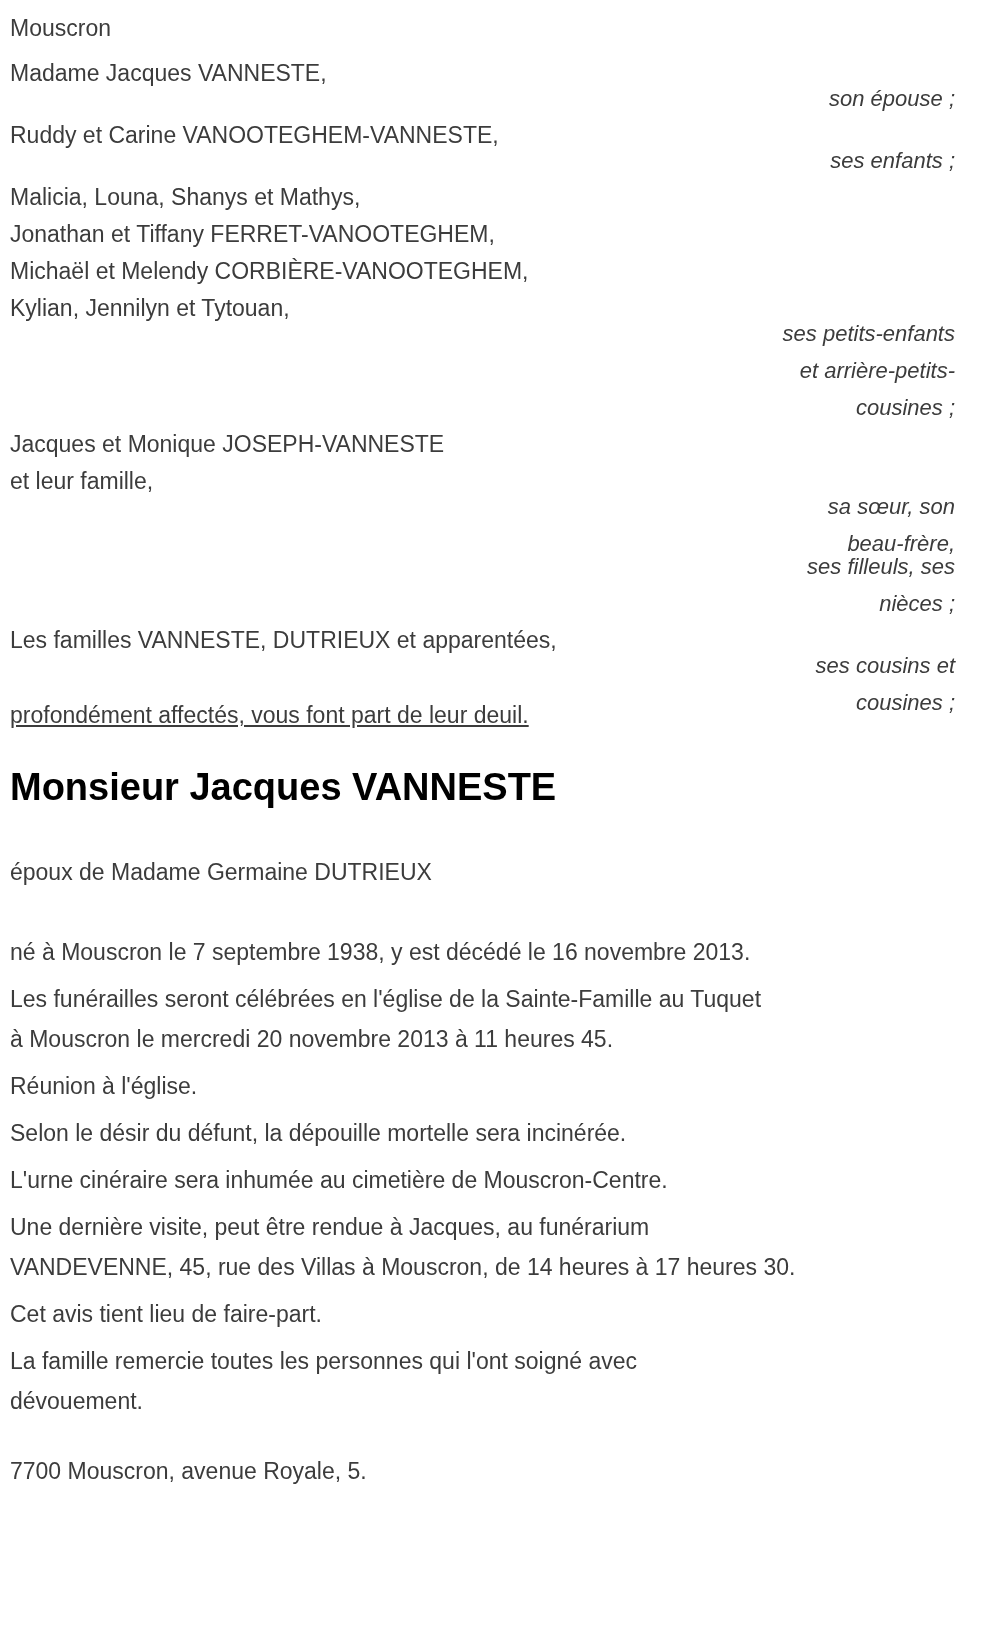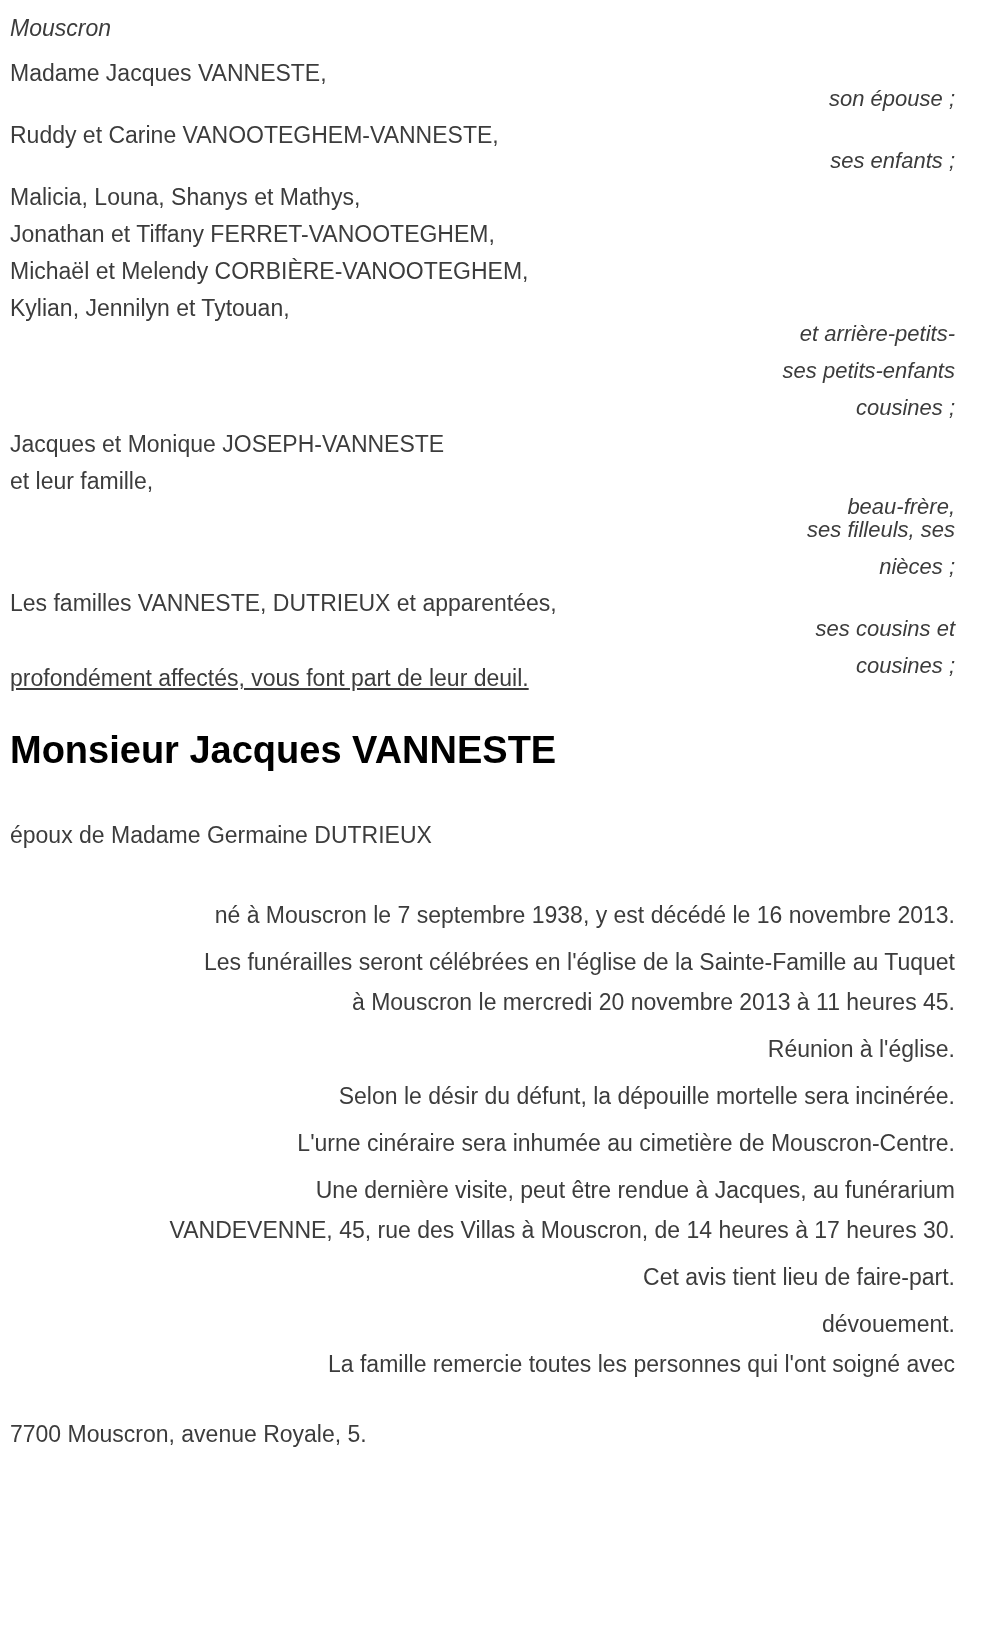--- a/index.html
+++ b/index.html
@@ -15,40 +15,40 @@
     width: 100%;
     height: 100%;
     padding: 10px 45px 0 10px;
     position: relative;
   }
   .line {
     font-size: 23px;
     line-height: 37px;
     white-space: nowrap;
   }
-  .city { margin-bottom: 8px; font-style: italic; }
+  .city { margin-bottom: 8px; }
   .group .rel {
     margin-top: -12px;
     text-align: right;
     font-style: italic;
     font-size: 22px;
   }
   .rel-line { line-height: 37px; white-space: nowrap; }
   .pull-up { margin-top: -14px; }
   .closing { margin-top: -24px; text-decoration: underline; }
   .deceased {
     margin-top: 29px;
     font-size: 38px;
     line-height: 48px;
     font-weight: 700;
     color: #000000;
     white-space: nowrap;
   }
   .spouse { margin-top: 43px; }
-  .paragraphs { margin-top: 41px; text-align: right; }
+  .paragraphs { margin-top: 41px; }
   .par { margin-bottom: 7px; }
   .pline {
     font-size: 23px;
     line-height: 40px;
     white-space: nowrap;
   }
   .address { margin-top: 30px; font-size: 23px; line-height: 40px; }
 </style>
 </head>
 <body>
@@ -76,32 +76,33 @@
   </div>
 
   <div class="group">
     <div class="names">
       <div class="line">Malicia, Louna, Shanys et Mathys,</div>
       <div class="line">Jonathan et Tiffany FERRET-VANOOTEGHEM,</div>
       <div class="line">Michaël et Melendy CORBIÈRE-VANOOTEGHEM,</div>
       <div class="line">Kylian, Jennilyn et Tytouan,</div>
     </div>
     <div class="rel">
+      <div class="rel-line">ses petits-enfants</div>
       <div class="rel-line">et arrière-petits-</div>
-      <div class="rel-line">ses petits-enfants</div>
       <div class="rel-line">cousines ;</div>
     </div>
   </div>
 
   <div class="group">
     <div class="names">
       <div class="line">Jacques et Monique JOSEPH-VANNESTE</div>
       <div class="line">et leur famille,</div>
     </div>
     <div class="rel">
+      <div class="rel-line">sa sœur, son</div>
       <div class="rel-line">beau-frère,</div>
       <div class="rel-line pull-up">ses filleuls, ses</div>
       <div class="rel-line">nièces ;</div>
     </div>
   </div>
 
   <div class="group">
     <div class="names">
       <div class="line">Les familles VANNESTE, DUTRIEUX et apparentées,</div>
     </div>
@@ -135,20 +136,20 @@
       <div class="pline">L'urne cinéraire sera inhumée au cimetière de Mouscron-Centre.</div>
     </div>
     <div class="par">
       <div class="pline">Une dernière visite, peut être rendue à Jacques, au funérarium</div>
       <div class="pline">VANDEVENNE, 45, rue des Villas à Mouscron, de 14 heures à 17 heures 30.</div>
     </div>
     <div class="par">
       <div class="pline">Cet avis tient lieu de faire-part.</div>
     </div>
     <div class="par">
+      <div class="pline">La famille remercie toutes les personnes qui l'ont soigné avec</div>
       <div class="pline">dévouement.</div>
-      <div class="pline">La famille remercie toutes les personnes qui l'ont soigné avec</div>
     </div>
   </div>
 
   <div class="address">7700 Mouscron, avenue Royale, 5.</div>
 
 </div>
 
 </body></html>

